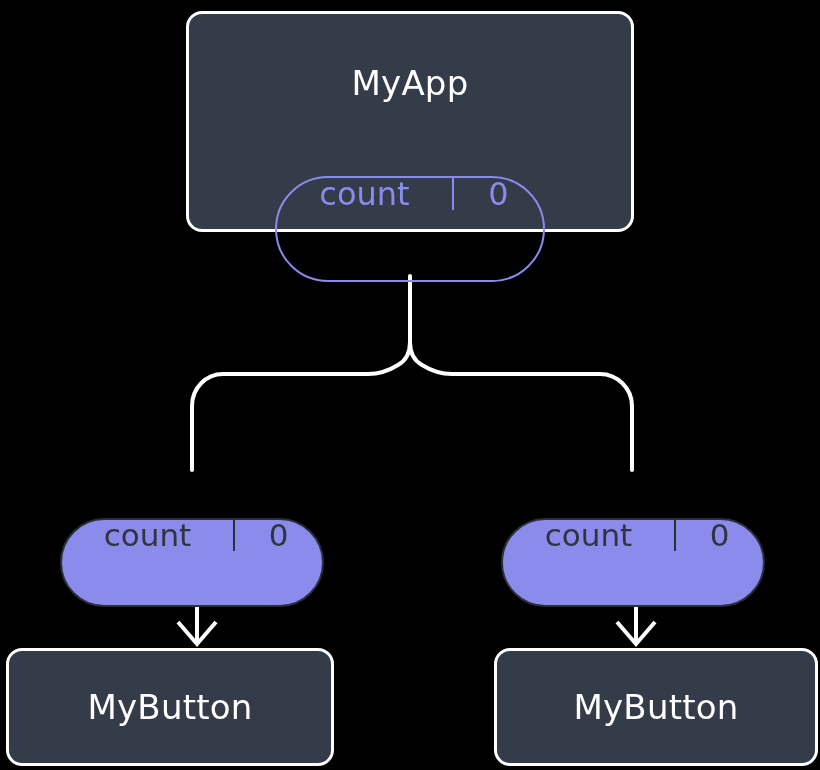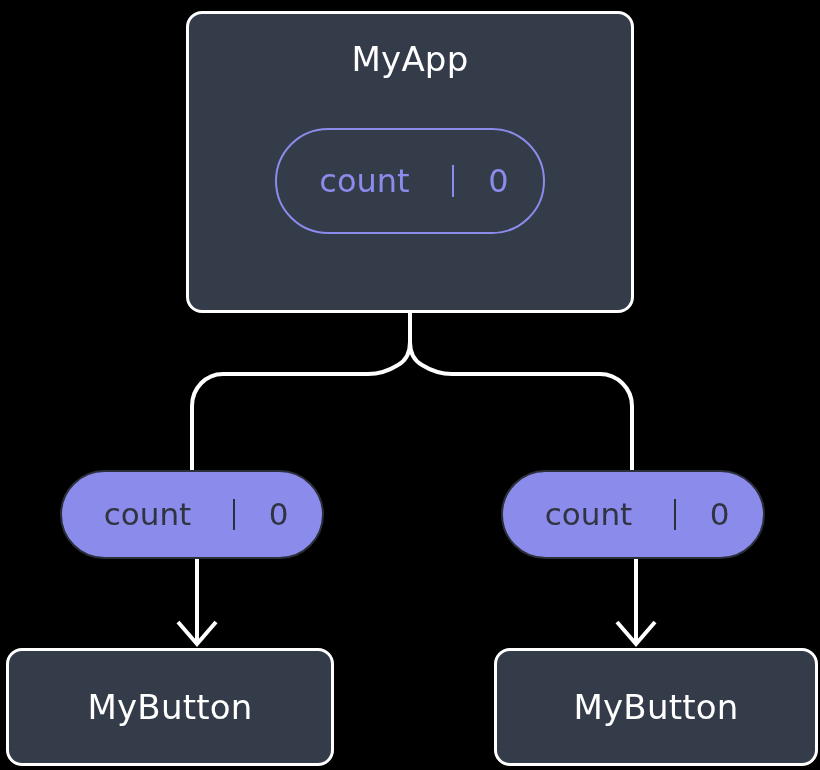--- a/index.html
+++ b/index.html
@@ -45,22 +45,22 @@
     font-weight: 400;
     letter-spacing: 0.2px;
     line-height: 1;
     white-space: nowrap;
   }
 
   #node-myapp {
     left: 186px;
     top: 11px;
     width: 448px;
-    height: 302px;
-    padding-top: 28px;
+    height: 221px;
+    padding-top: 52px;
   }
   #node-mybutton-left {
     left: 6px;
     top: 648px;
     width: 328px;
     height: 118px;
     justify-content: center;
   }
   #node-mybutton-right {
     left: 494px;
@@ -68,23 +68,24 @@
     width: 324px;
     height: 118px;
     justify-content: center;
   }
 
   
   .pill {
     position: absolute;
     box-sizing: border-box;
     display: flex;
-    align-items: center;
+    align-items: flex-start;
     border-radius: 999px;
     overflow: hidden;
+    margin-top: 48px;
   }
   .pill .pill-key,
   .pill .pill-val {
     display: flex;
     align-items: center;
     justify-content: center;
     line-height: 1;
     white-space: nowrap;
   }
 

